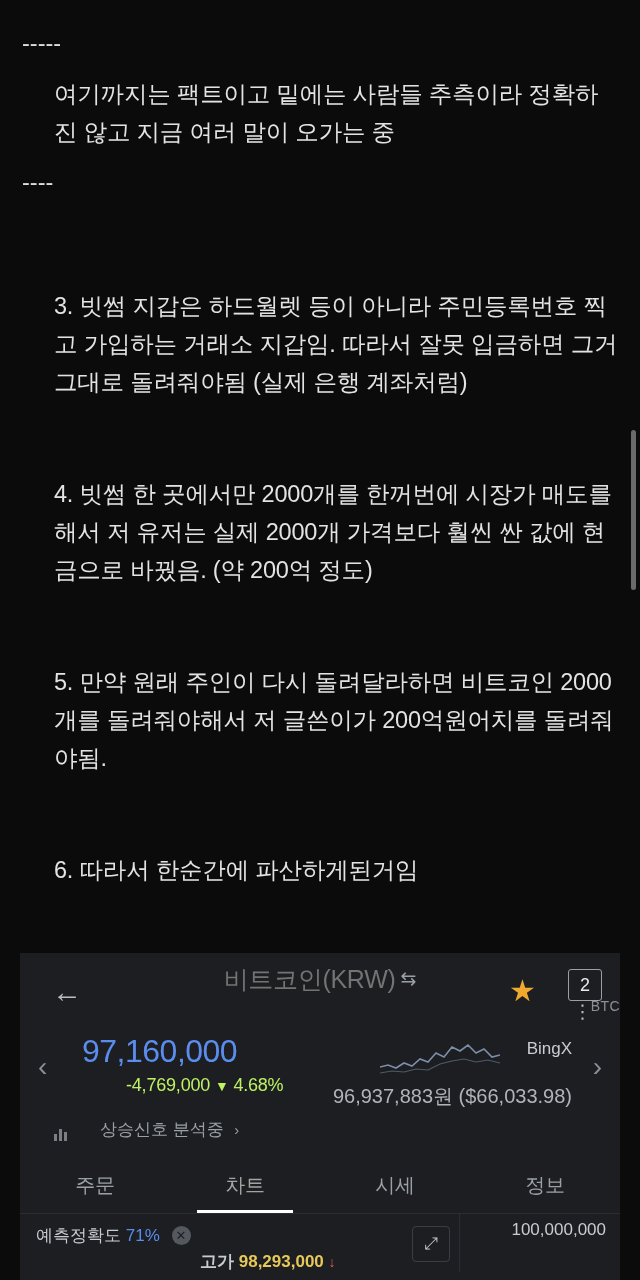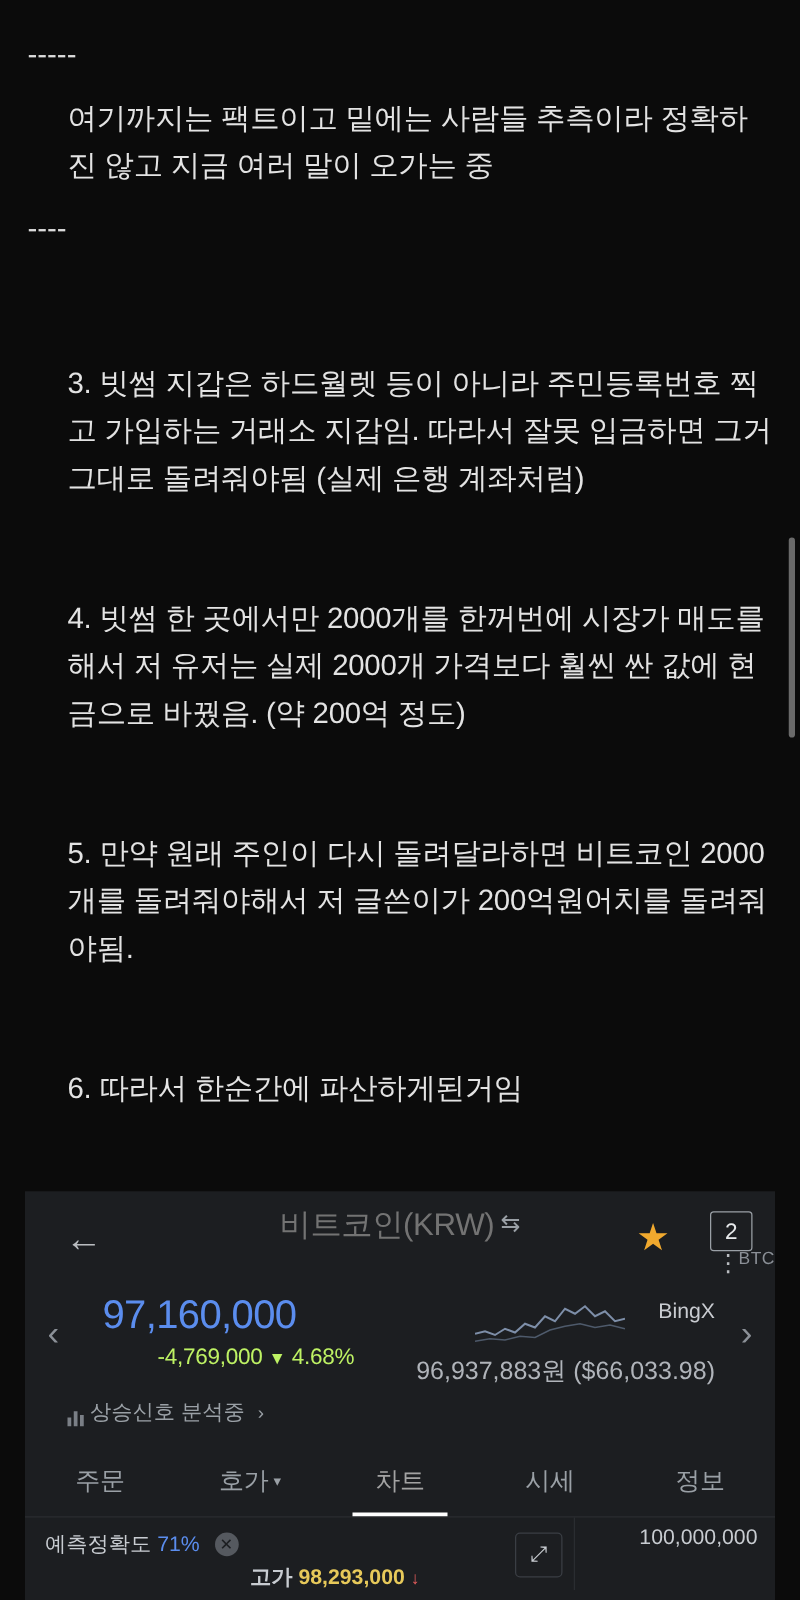--- a/index.html
+++ b/index.html
@@ -200,21 +200,21 @@
     right: 120px;
     top: 6px;
     width: 120px;
     height: 40px;
   }
 
   
   .signal-row {
     position: relative;
     height: 40px;
-    padding-left: 52px;
+    padding-left: 80px;
     box-sizing: border-box;
   }
   .signal-bars {
     position: absolute;
     left: 34px;
     top: 8px;
     width: 16px;
     height: 16px;
   }
   .signal-bars i {
@@ -398,21 +398,20 @@
           <i></i>
           <i></i>
           <i></i>
         </span>
       <span class="signal-text">상승신호 분석중</span>
       <span class="signal-chev">›</span>
     </div>
 
     <div class="tabs">
       <div class="tab"><span>주문</span></div>
-      <div class="tab"><span>호가</span><span class="caret">▾</span></div>
       <div class="tab active"><span>차트</span></div>
       <div class="tab"><span>시세</span></div>
       <div class="tab"><span>정보</span></div>
     </div>
 
     <div class="bottom-strip">
       <div class="acc-chip">
         <span>예측정확도</span>
         <span class="pct">71%</span>
         <span class="acc-close">✕</span>

